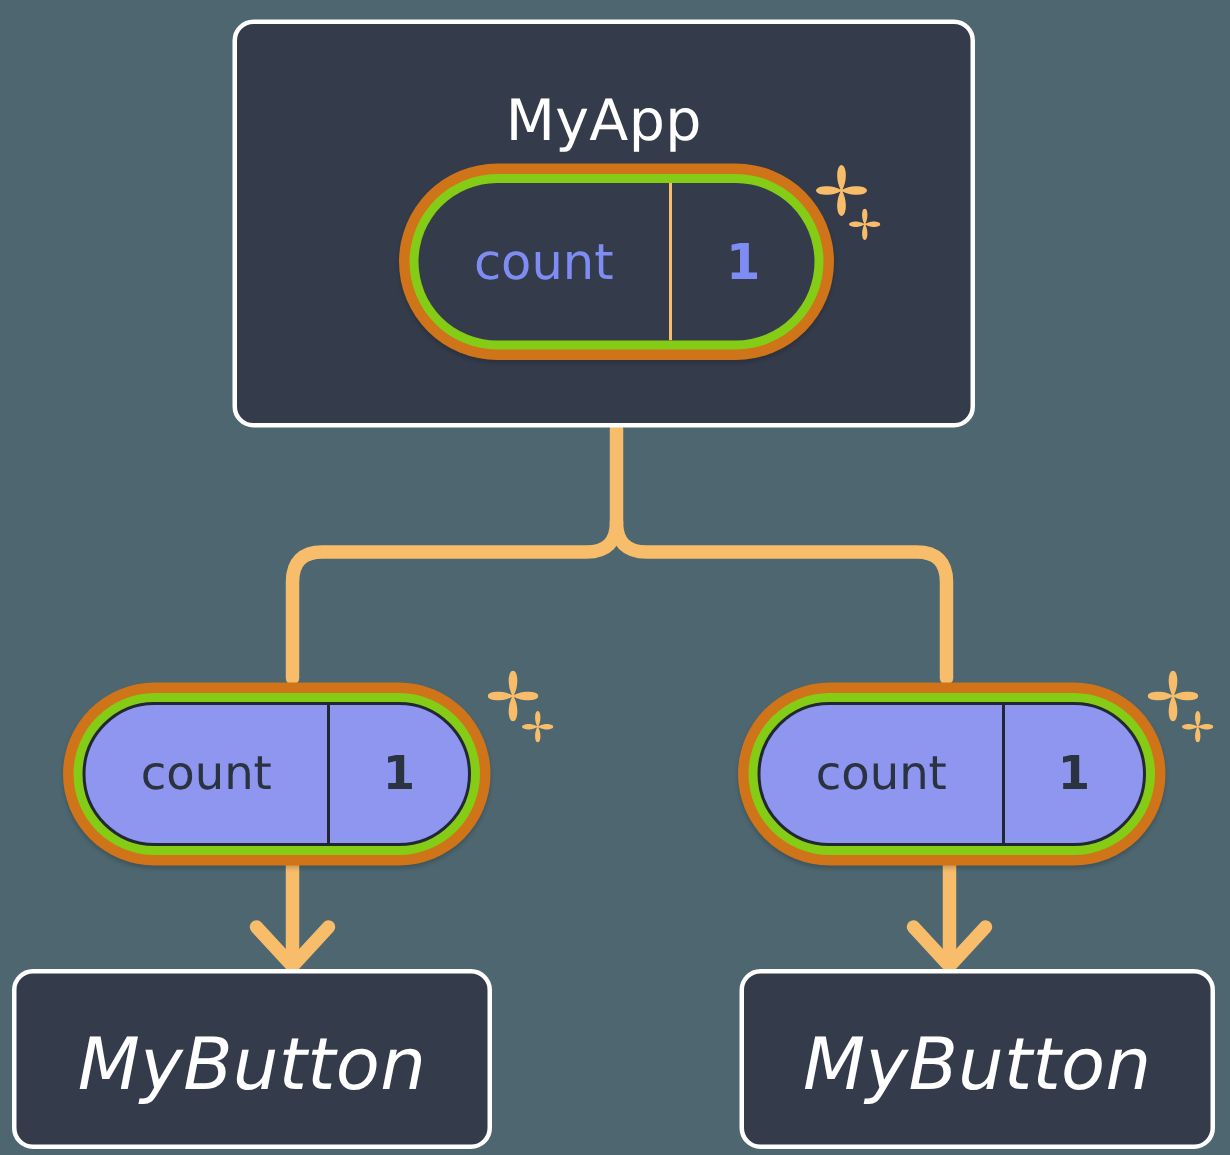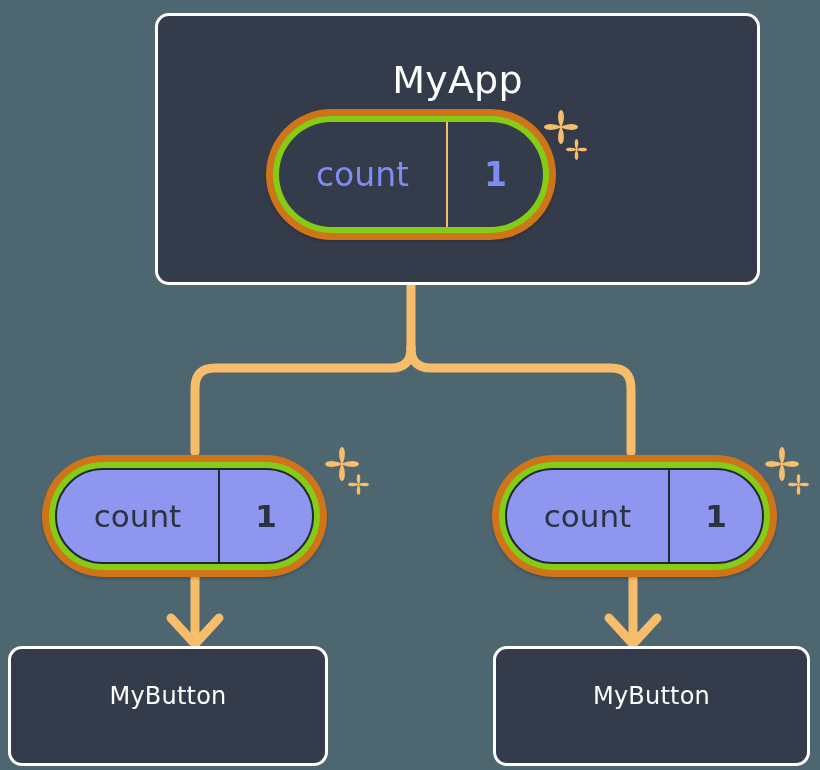--- a/index.html
+++ b/index.html
@@ -31,26 +31,26 @@
     left: 0;
     width: 100%;
     text-align: center;
     color: #ffffff;
     font-size: 38px;
     font-weight: 400;
     letter-spacing: 0.2px;
     white-space: nowrap;
   }
 
-  #box-myapp   { left: 155px; top: 13px;  width: 605px; height: 272px; }
+  #box-myapp   { left: 155px; top: 13px;  width: 495px; height: 272px; }
   #title-myapp { top: 42px; }
 
   #box-btn-left   { left: 8px;   top: 646px; width: 320px; height: 120px; }
   #box-btn-right  { left: 493px; top: 646px; width: 317px; height: 120px; }
-  .btn-title { top: 33px; font-size: 24px; }
+  .btn-title { top: 33px; font-size: 48px; font-style: italic; }
 
   
   .pill {
     position: absolute;
     box-sizing: border-box;
     border-radius: 999px;
     background: #cf7418;              
     padding: 7px;
     box-shadow: 0 2px 3px rgba(0,0,0,0.18);
   }

